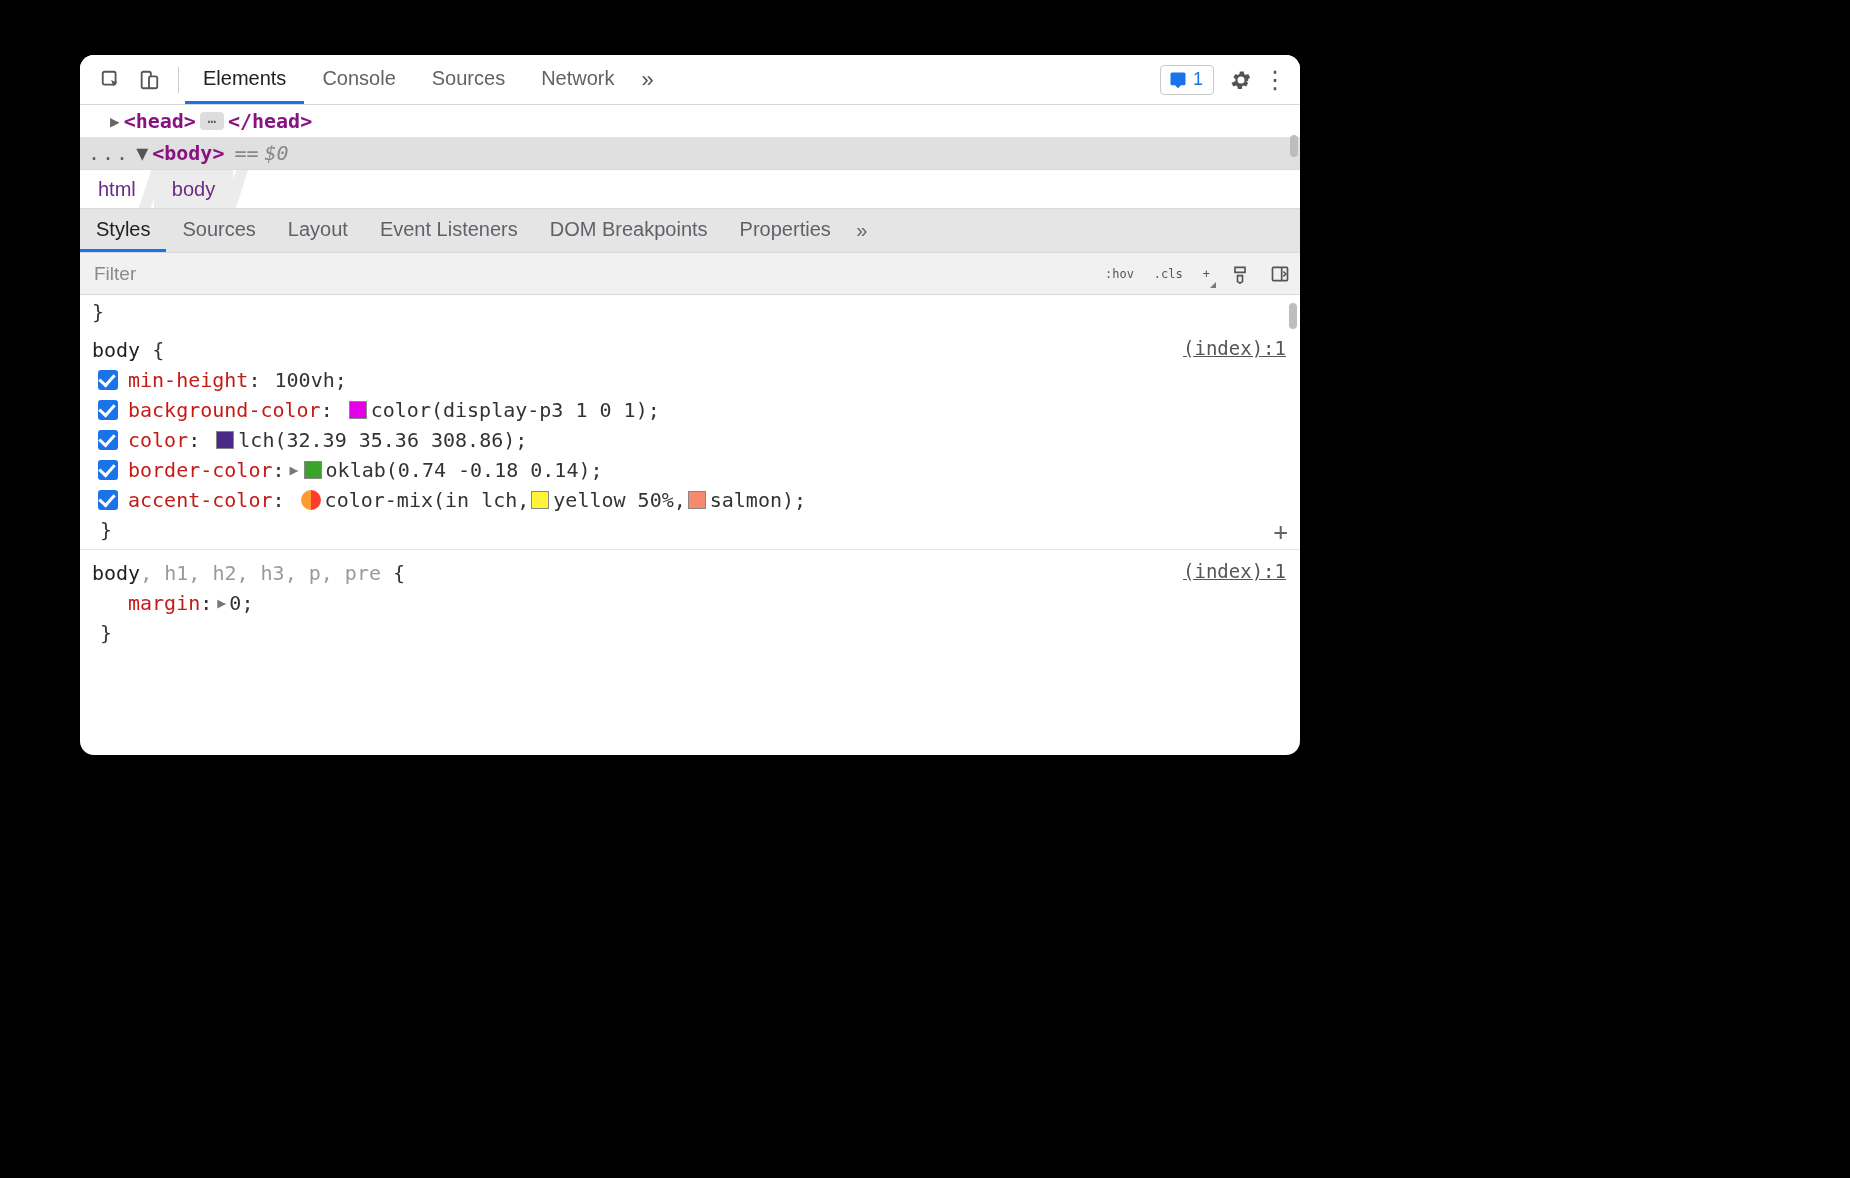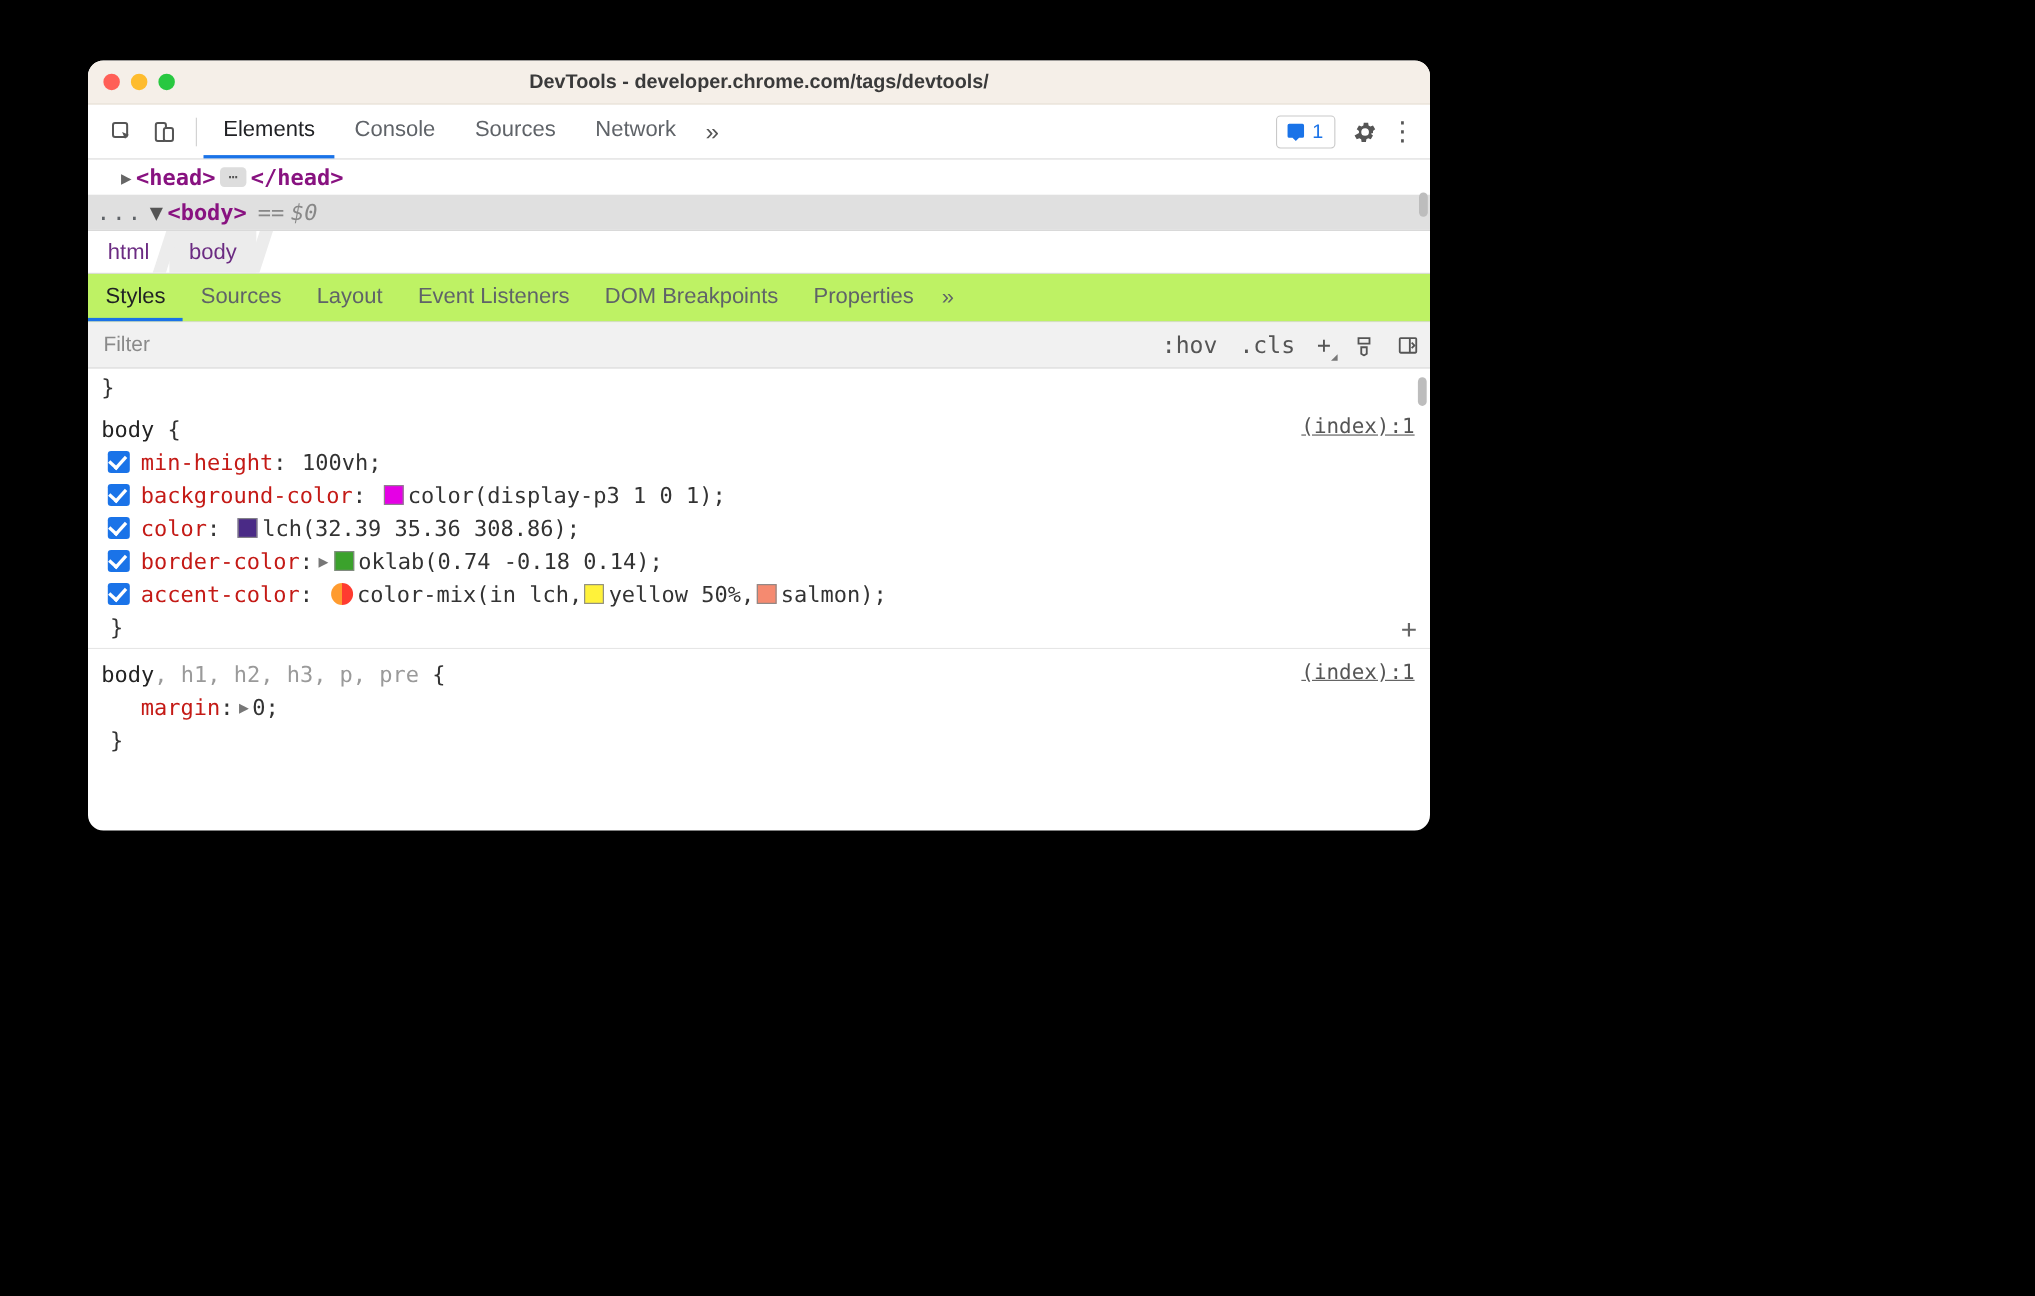--- a/index.html
+++ b/index.html
@@ -129,41 +129,41 @@
   }
   .crumb.active::after{
     content:""; position:absolute; right:-9px; top:0; bottom:0; width:12px;
     background:#ececec; transform:skewX(-18deg);
   }
 
   
   .sub-tabs {
     display:flex; height:44px; align-items:stretch;
     border-bottom:1px solid #d9d9d9;
-    font-size:20px; color:#5f6368; background:#bef264;
+    font-size:20px; color:#5f6368; background:#e5e5e5;
   }
   .sub-tab { padding:0 16px; display:flex; align-items:center; border-bottom:3px solid transparent;}
   .sub-tab.active{ color:#202124; font-weight:500; border-bottom-color:#1a73e8;}
   .sub-more{ width:30px; display:flex;align-items:center;justify-content:center;}
 
   
   .filter-bar {
     display:flex; align-items:flex-end; height:42px;
     border-bottom:1px solid #d9d9d9;
     background:#f1f1f1;
     font-size:19px; color:#5f6368;
   }
   .filter-input {
     flex:1; height:100%;
     border:none; outline:none; background:transparent;
     padding:0 14px; font-size:19px; color:#5f6368;
   }
   .filter-input::placeholder{color:#8a8a8a;}
   .filter-btn { padding:0 10px; height:100%; display:flex; align-items:center; justify-content:center; color:#555; position:relative;}
-  .filter-btn.text{font-family:ui-monospace,Menlo,monospace; font-size:21px;}
+  .filter-btn.text{font-family:ui-monospace,Menlo,monospace; font-size:12px;}
   .filter-btn.plus .tri{
     position:absolute; right:4px; bottom:6px; width:0;height:0;
     border-left:6px solid transparent; border-bottom:6px solid #777;
   }
   .filter-btn svg{width:20px;height:20px;fill:none;stroke:#555;stroke-width:2;}
 
   
   .styles-pane {
     position:relative;
     font-family: ui-monospace, Menlo, Consolas, monospace;
@@ -214,28 +214,20 @@
     position:absolute; right:12px; bottom:2px; font-size:24px; color:#666;
   }
   .close-brace{ padding-left:8px;}
   .top-brace-frag{ padding:2px 12px 0 12px; color:#333;}
 </style>
 </head>
 <body>
 
 <div class="window">
 
-  <div class="titlebar">
-    <div class="traffic">
-      <div class="dot red"></div>
-      <div class="dot yellow"></div>
-      <div class="dot green"></div>
-    </div>
-    <div class="titlebar-title">DevTools - developer.chrome.com/tags/devtools/</div>
-  </div>
 
   <div class="main-toolbar">
     <div class="tool-icons">
       <div class="icon-btn">
         <svg viewBox="0 0 24 24">
             <rect x="3" y="3" width="14" height="14" rx="2"></rect>
             <path d="M12 12l7 3-3 1-1 3-3-7z" fill="#555" stroke="none"></path>
           </svg>
       </div>
       <div class="icon-btn">

